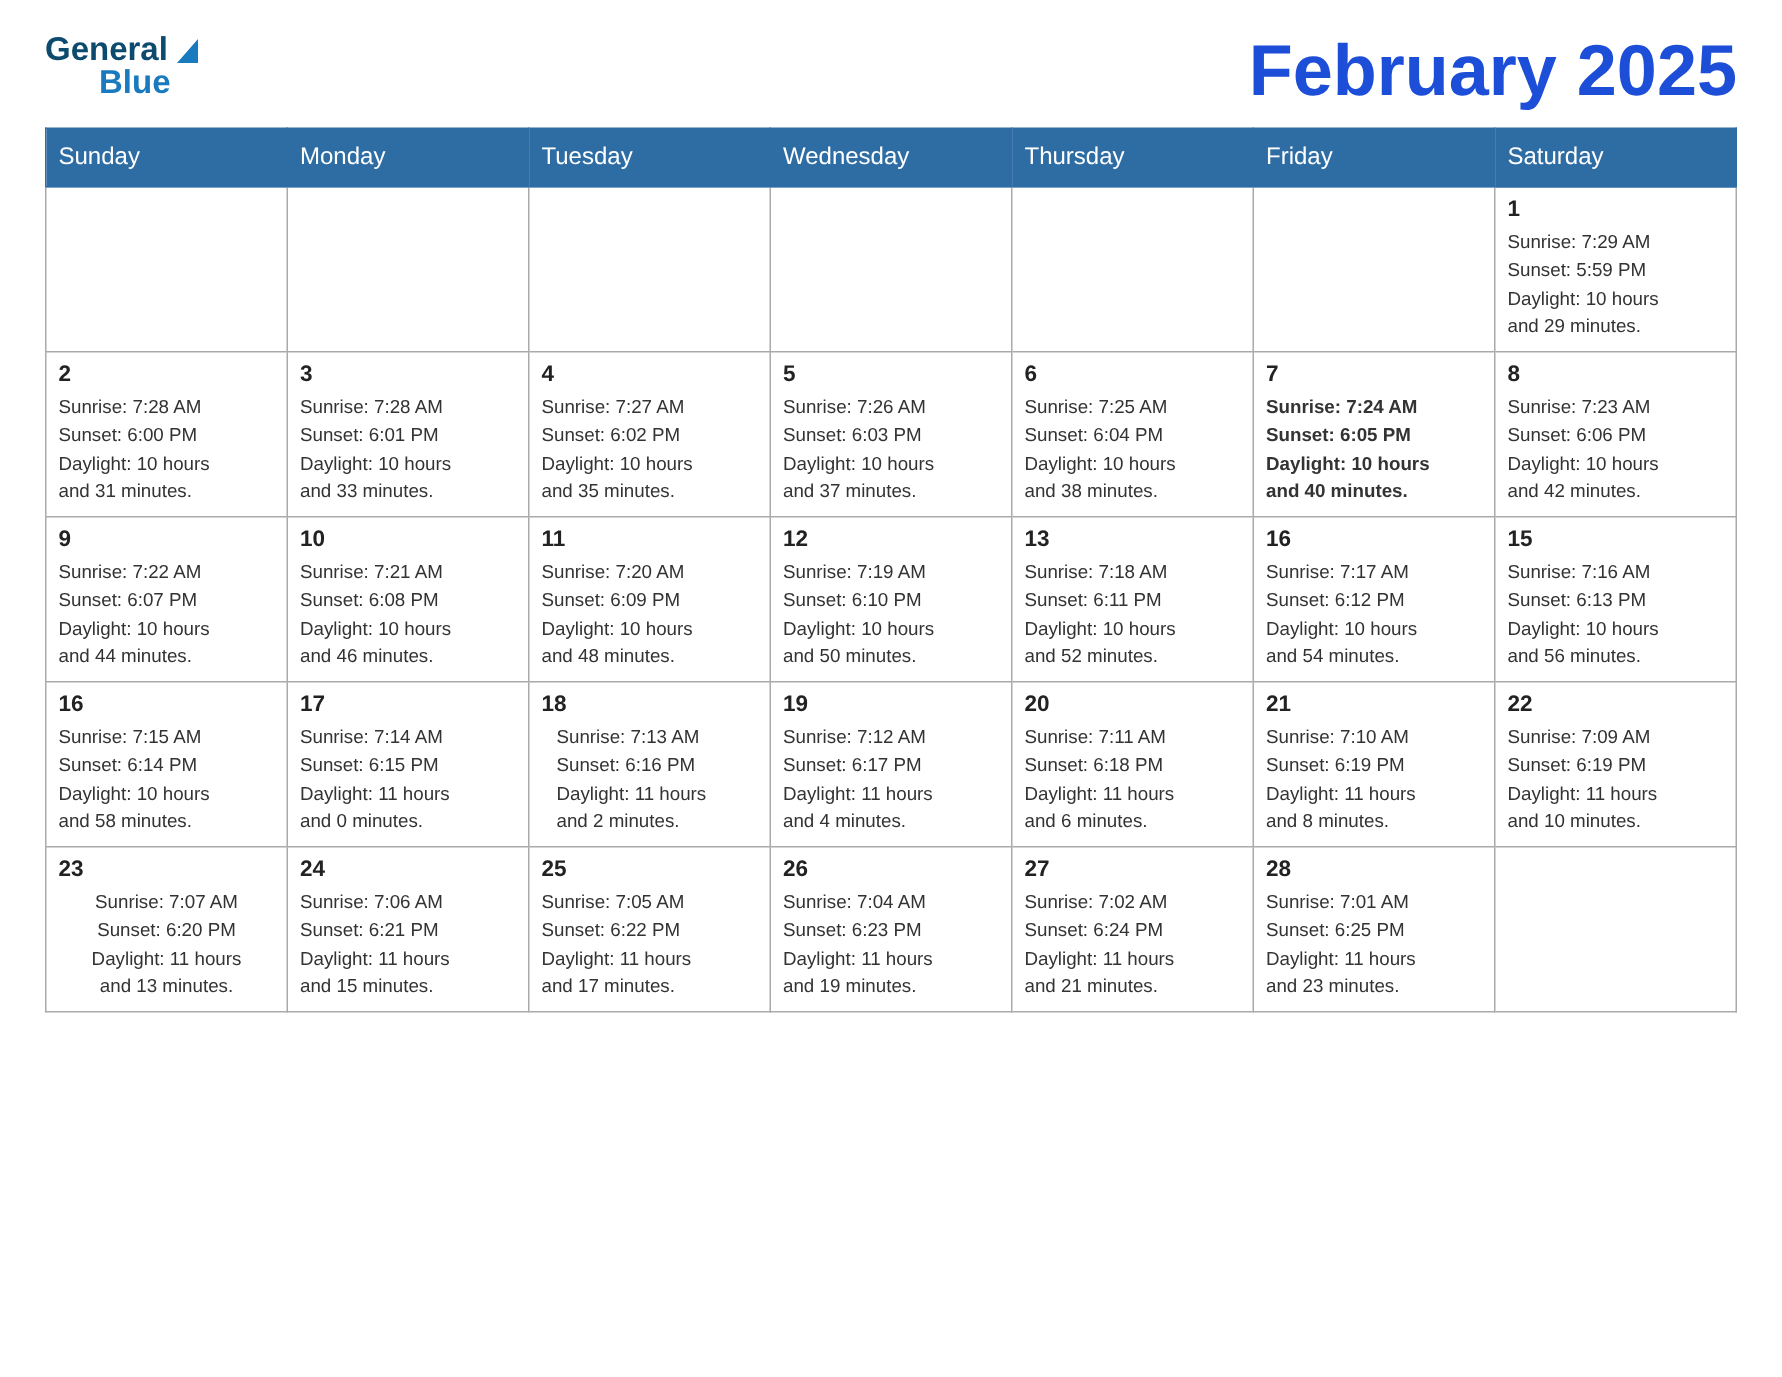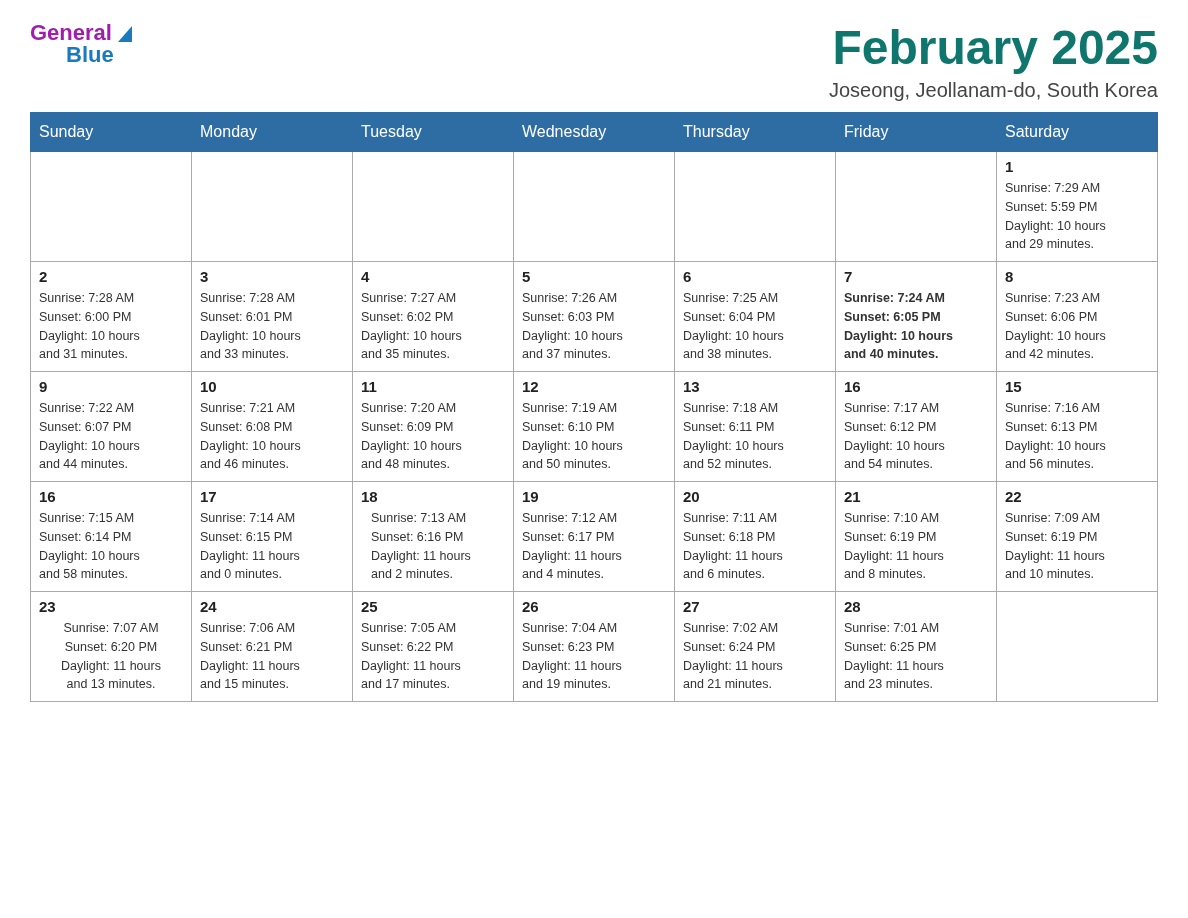--- a/index.html
+++ b/index.html
@@ -15,21 +15,21 @@
       justify-content: space-between;
       align-items: flex-start;
       margin-bottom: 10px;
     }
     .title-block {
       text-align: right;
     }
     .title-block h1 {
       font-size: 48px;
       font-weight: bold;
-      color: #0f766e;
+      color: #1d4ed8;
     }
     .title-block h2 {
       font-size: 20px;
       font-weight: normal;
       color: #444;
       margin-top: 4px;
     }
     .calendar {
       width: 100%;
       border-collapse: collapse;
@@ -85,32 +85,31 @@
       align-items: center;
       margin-top: -4px;
     }
   </style>
 </head>
 <body>
 
 <div class="header">
   <div class="logo-wrapper">
     <div class="logo-line1">
-      <span style="font-size:22px;font-weight:bold;color:#a21caf;">General</span>
+      <span style="font-size:22px;font-weight:bold;color:#0c4a6e;">General</span>
       <svg width="22" height="22" viewBox="0 0 22 22" style="margin-left:2px;margin-top:0px;">
         <polygon points="4,20 18,4 18,20" fill="#1a7abf"></polygon>
       </svg>
     </div>
     <div class="logo-line2" style="margin-left: 0px; text-align: right;">
       <span style="font-size:22px;font-weight:bold;color:#1a7abf;margin-left:36px;">Blue</span>
     </div>
   </div>
   <div class="title-block">
     <h1>February 2025</h1>
-    <h2>Joseong, Jeollanam-do, South Korea</h2>
   </div>
 </div>
 
 <table class="calendar">
   <thead>
     <tr>
     <th>Sunday</th>
         <th>Monday</th>
         <th>Tuesday</th>
         <th>Wednesday</th>

